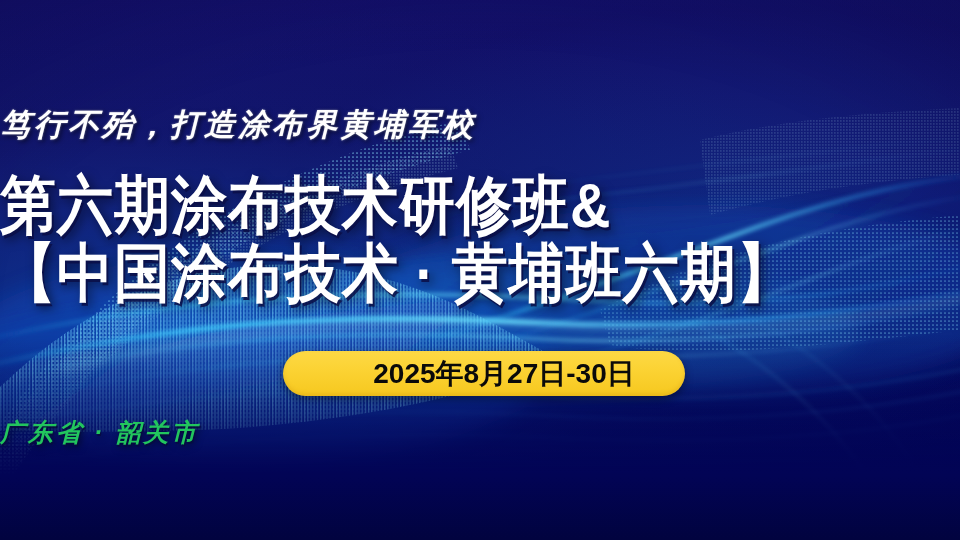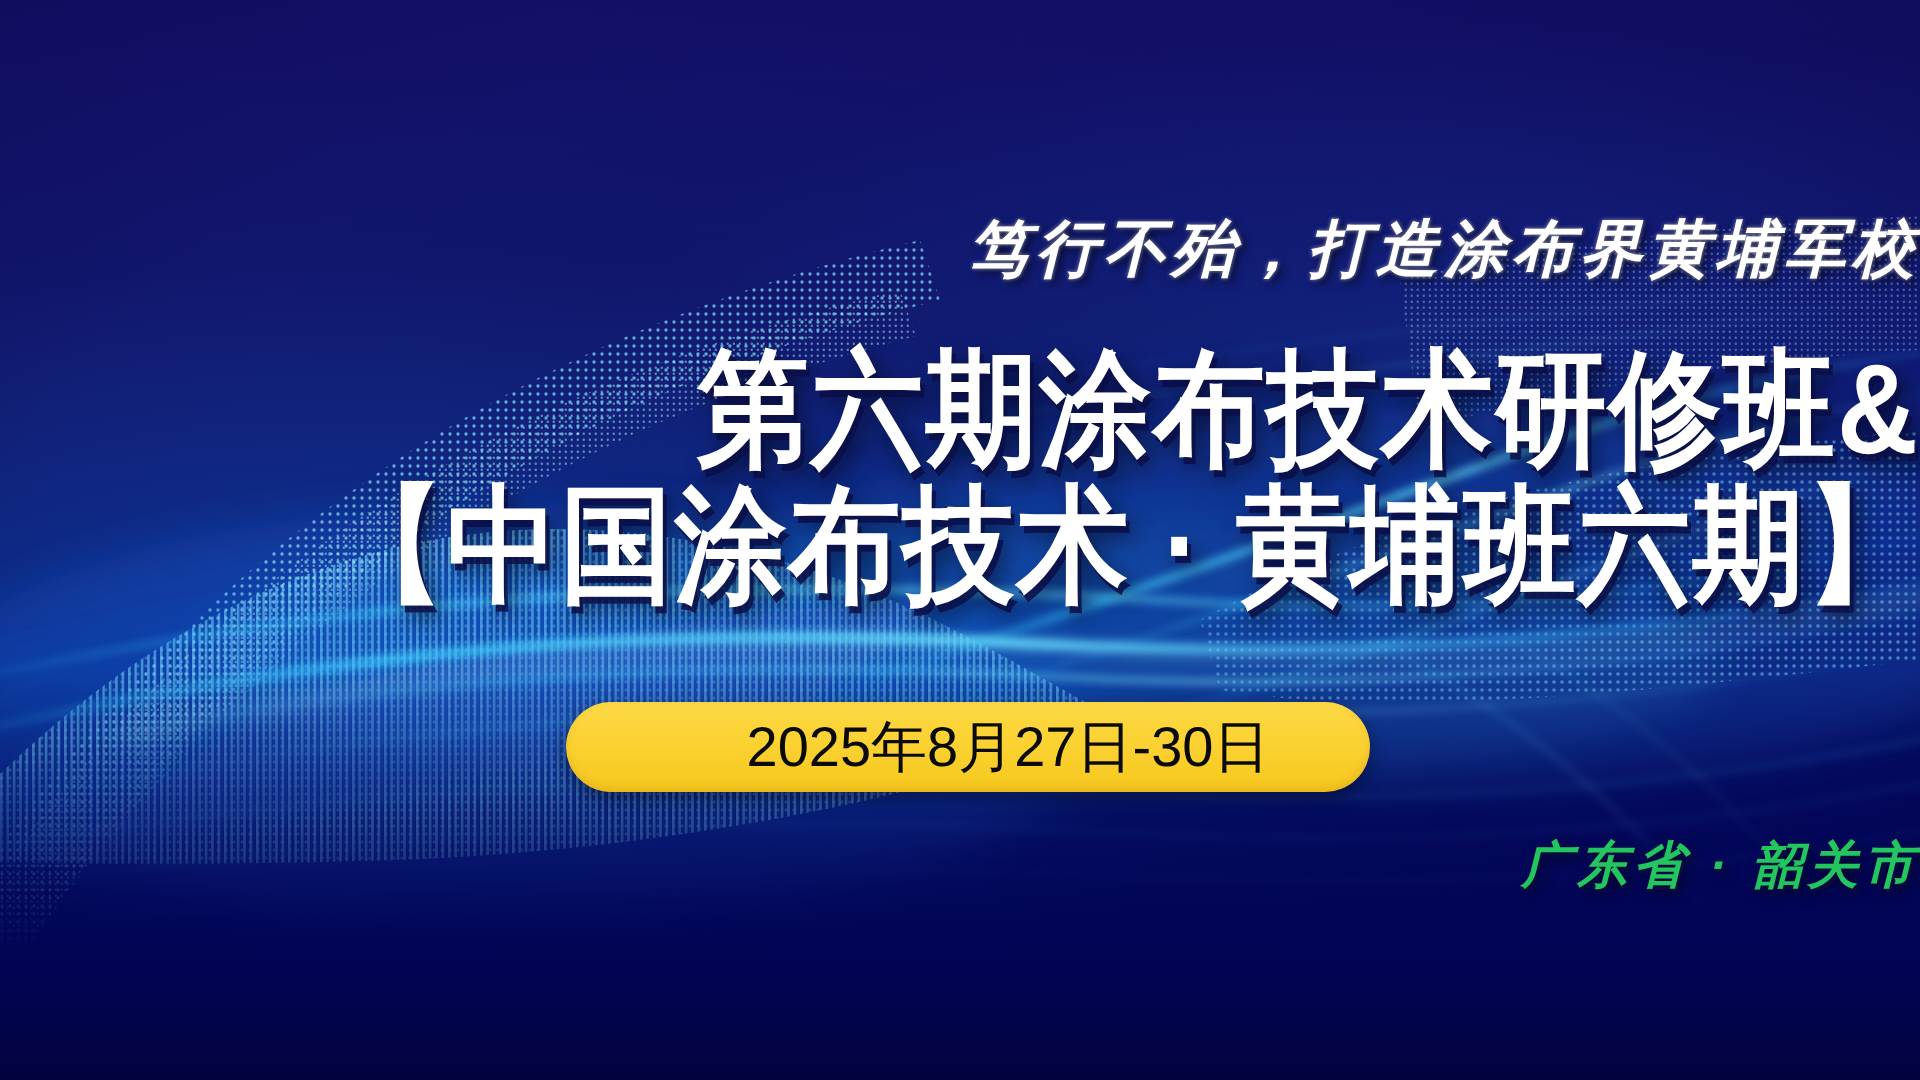--- a/index.html
+++ b/index.html
@@ -45,21 +45,21 @@
     inset: 0;
     width: 960px;
     height: 540px;
   }
 
   
   .content {
     position: absolute;
     inset: 0;
     z-index: 5;
-    text-align: right;
+    text-align: left;
   }
 
   .tagline {
     position: absolute;
     top: 104px;
     left: 0;
     right: 0;
     font-family: "DejaVu Serif", "Liberation Serif", serif;
     font-size: 31px;
     font-weight: 700;
@@ -106,21 +106,21 @@
     box-shadow:
       0 3px 9px rgba(0,0,0,0.40),
       inset 0 -2px 4px rgba(180,120,0,0.22);
     display: flex;
     align-items: center;
     justify-content: center;
   }
   .date-badge-text {
     color: #0a0a0a;
     font-size: 28px;
-    font-weight: 400;
+    font-weight: 700;
     letter-spacing: 0px;
     white-space: nowrap;
     line-height: 1;
     margin-left: 40px;
   }
 
   .location {
     position: absolute;
     top: 416px;
     left: 0;

